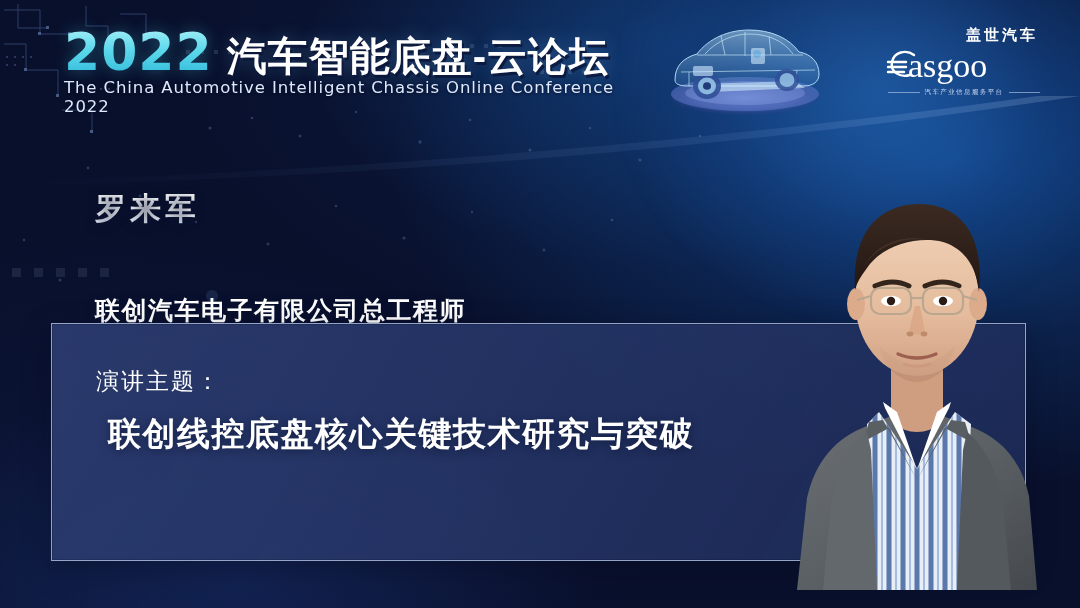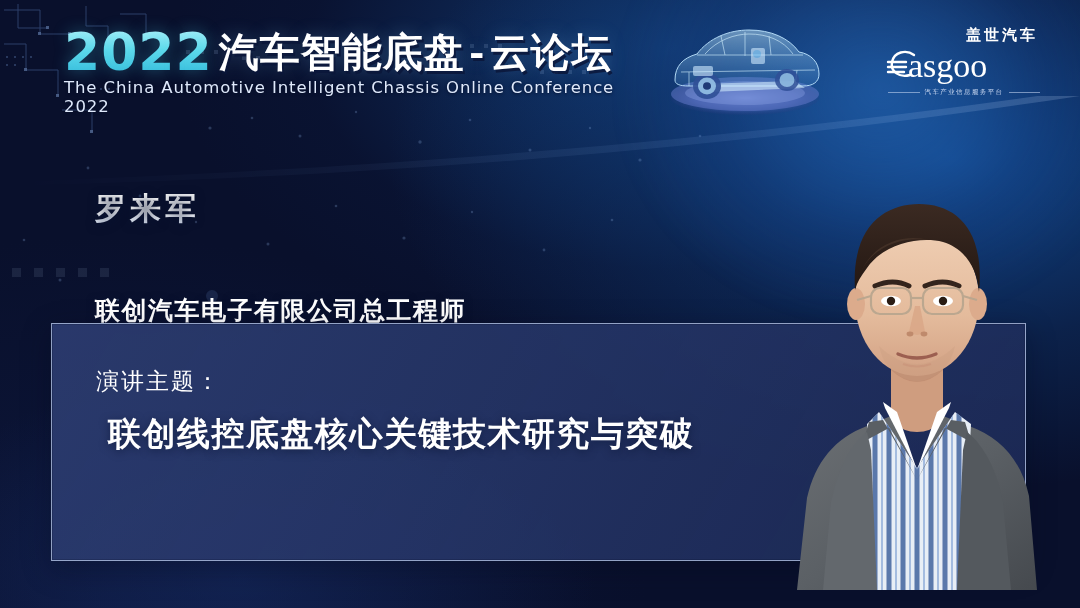--- a/index.html
+++ b/index.html
@@ -35,34 +35,33 @@
   }
   #sweep {
     left:0; top:96px; width:1080px; height:90px; opacity:.35;
   }
 
   
   #header { position:absolute; left:0; top:0; width:1080px; height:120px; }
 
   #title-block { position:absolute; left:64px; top:22px; width:560px; }
 
-  #title-row { display:flex; align-items:flex-end; gap:6px; height:56px; }
+  #title-row { display:flex; align-items:flex-end; gap:14px; height:56px; }
 
   #year {
     font-size:52px; font-weight:bold; letter-spacing:1px; line-height:52px;
     background:linear-gradient(180deg,#b9f4fb 0%,#63dcec 45%,#2fb6d8 100%);
     -webkit-background-clip:text; background-clip:text; color:transparent;
     text-shadow:0 0 16px rgba(70,210,235,.35);
     font-family:"DejaVu Sans","Liberation Sans",sans-serif;
   }
   #title-cn {
     font-size:40px; font-weight:bold; color:#ffffff; line-height:44px;
     letter-spacing:1px;
     text-shadow:2px 3px 0 rgba(11,22,58,.85), 0 0 18px rgba(120,200,255,.30);
-    font-family:Liberation Mono, monospace;
   }
   #title-en {
     margin-top:0; font-size:16.5px; color:#dfe9fb; letter-spacing:.9px;
     text-shadow:0 1px 3px rgba(6,14,40,.9);
     font-family:"DejaVu Sans","Liberation Sans",sans-serif;
   }
 
   
   #car-graphic { position:absolute; left:645px; top:8px; width:200px; height:112px; }
 

